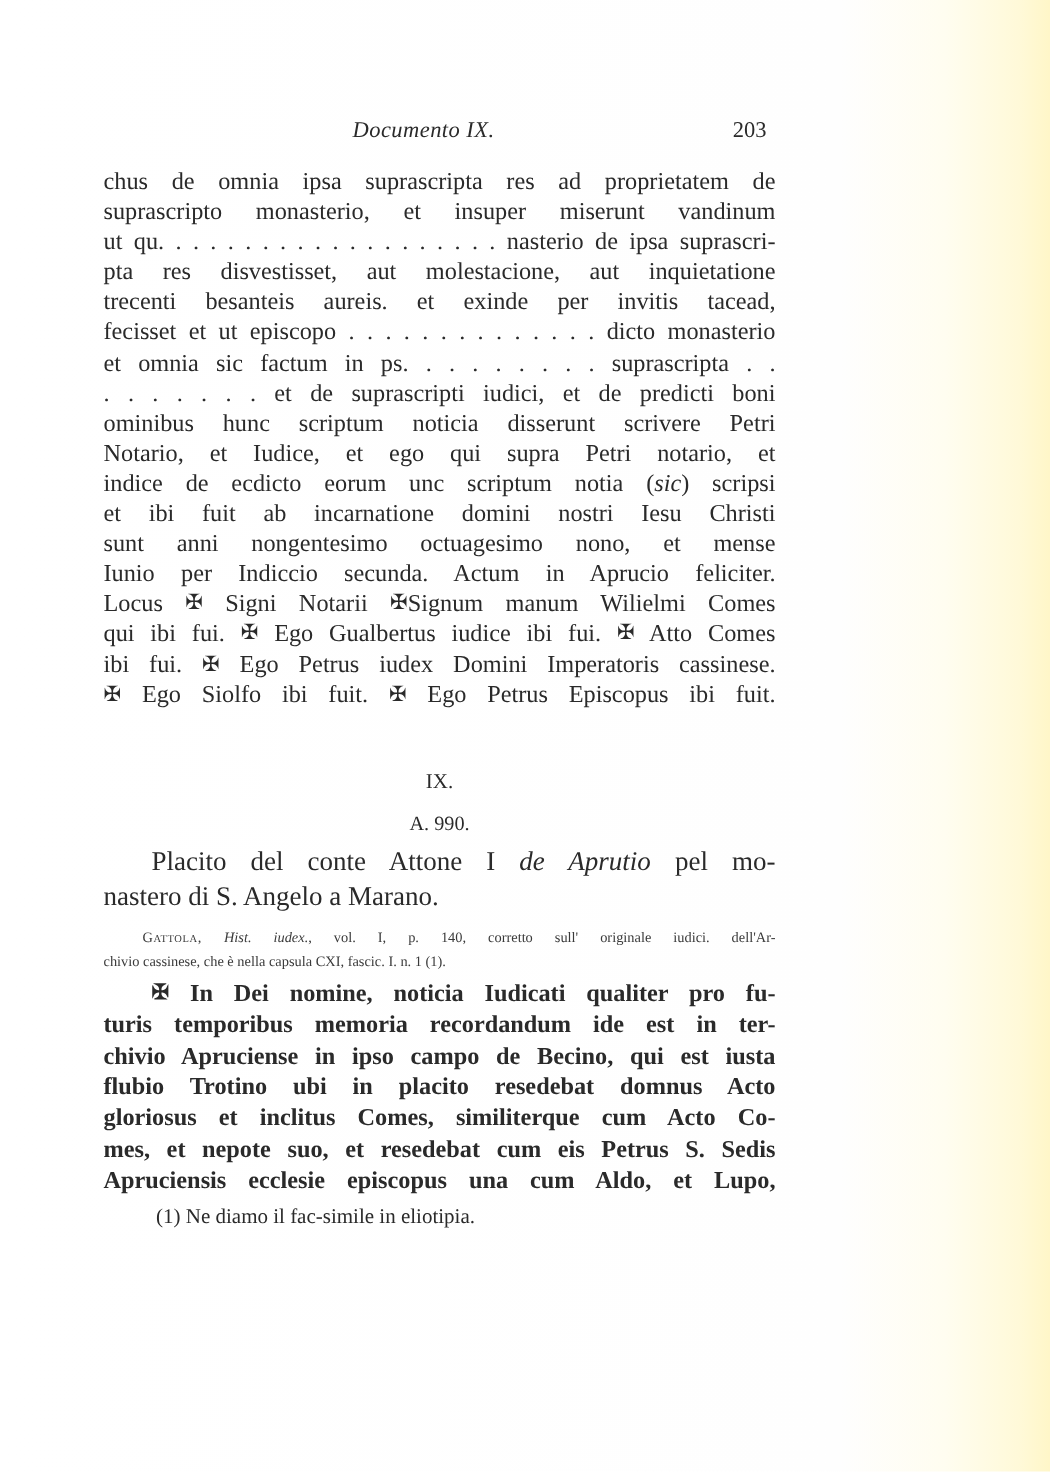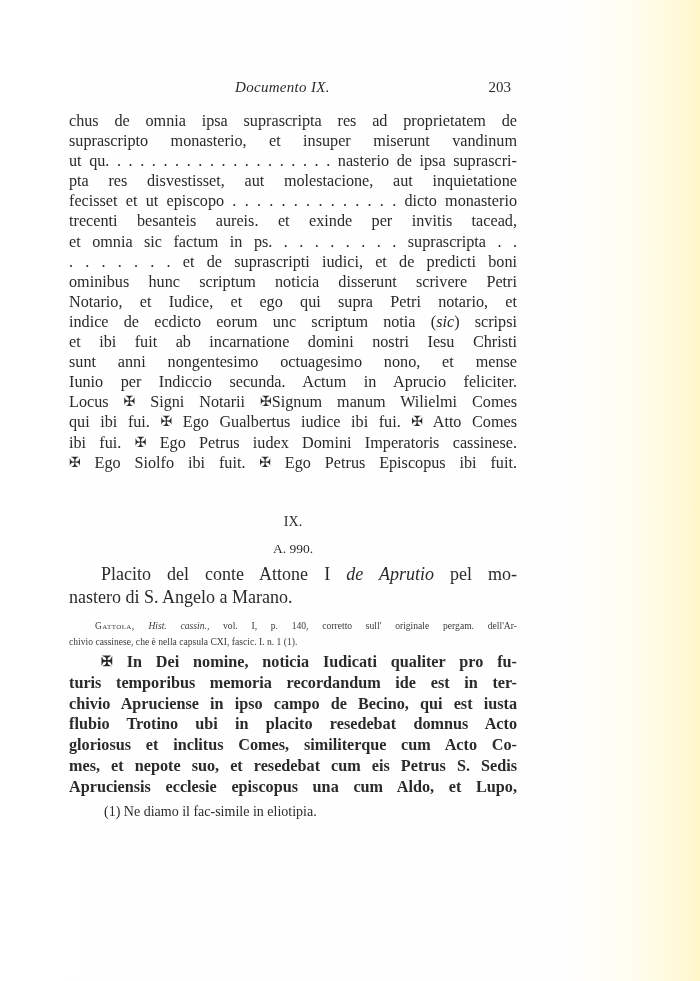--- a/index.html
+++ b/index.html
@@ -65,22 +65,22 @@
 <div class="running-head">
   <span class="running-title">Documento IX.</span>
   <span class="page-number">203</span>
 </div>
 
 <div class="body-text">
   <span class="line">chus de omnia ipsa suprascripta res ad proprietatem de</span>
   <span class="line">suprascripto monasterio, et insuper miserunt vandinum</span>
   <span class="line">ut qu. . . . . . . . . . . . . . . . . . . . nasterio de ipsa suprascri-</span>
   <span class="line">pta res disvestisset, aut molestacione, aut inquietatione</span>
+  <span class="line">trecenti besanteis aureis. et exinde per invitis tacead,</span>
   <span class="line">fecisset et ut episcopo . . . . . . . . . . . . . . dicto monasterio</span>
-  <span class="line">trecenti besanteis aureis. et exinde per invitis tacead,</span>
   <span class="line">et omnia sic factum in ps. . . . . . . . . suprascripta . .</span>
   <span class="line">. . . . . . . et de suprascripti iudici, et de predicti boni</span>
   <span class="line">ominibus hunc scriptum noticia disserunt scrivere Petri</span>
   <span class="line">Notario, et Iudice, et ego qui supra Petri notario, et</span>
   <span class="line"><span>indice de ecdicto eorum unc scriptum notia (</span><i>sic</i><span>) scripsi</span></span>
   <span class="line">et ibi fuit ab incarnatione domini nostri Iesu Christi</span>
   <span class="line">sunt anni nongentesimo octuagesimo nono, et mense</span>
   <span class="line">Iunio per Indiccio secunda. Actum in Aprucio feliciter.</span>
   <span class="line"><span>Locus </span><span class="cross">✠</span><span> Signi Notarii </span><span class="cross">✠</span><span>Signum manum Wilielmi Comes</span></span>
   <span class="line"><span>qui ibi fui. </span><span class="cross">✠</span><span> Ego Gualbertus iudice ibi fui. </span><span class="cross">✠</span><span> Atto Comes</span></span>
@@ -90,21 +90,21 @@
 
 <div class="section-num">IX.</div>
 <div class="section-date">A. 990.</div>
 
 <div class="doc-title">
   <span class="line indent"><span>Placito del conte Attone I </span><i>de Aprutio</i><span> pel mo-</span></span>
   <span class="line" style="text-align:right;text-align-last:left;">nastero di S. Angelo a Marano.</span>
 </div>
 
 <div class="source-note">
-  <span class="line indent"><span class="smallcaps">Gattola,</span> <i>Hist. cassin.</i><span>, vol. I, p. 140, corretto sull' originale pergam. dell'Ar-</span></span>
+  <span class="line indent"><span class="smallcaps">Gattola,</span> <i>Hist. iudex.</i><span>, vol. I, p. 140, corretto sull' originale iudici. dell'Ar-</span></span>
   <span class="line" style="text-align:left;text-align-last:left;">chivio cassinese, che è nella capsula CXI, fascic. I. n. 1 (1).</span>
 </div>
 
 <div class="body-text-2">
   <span class="line indent"><span class="cross">✠</span><span> In Dei nomine, noticia Iudicati qualiter pro fu-</span></span>
   <span class="line">turis temporibus memoria recordandum ide est in ter-</span>
   <span class="line">chivio Apruciense in ipso campo de Becino, qui est iusta</span>
   <span class="line">flubio Trotino ubi in placito resedebat domnus Acto</span>
   <span class="line">gloriosus et inclitus Comes, similiterque cum Acto Co-</span>
   <span class="line">mes, et nepote suo, et resedebat cum eis Petrus S. Sedis</span>

